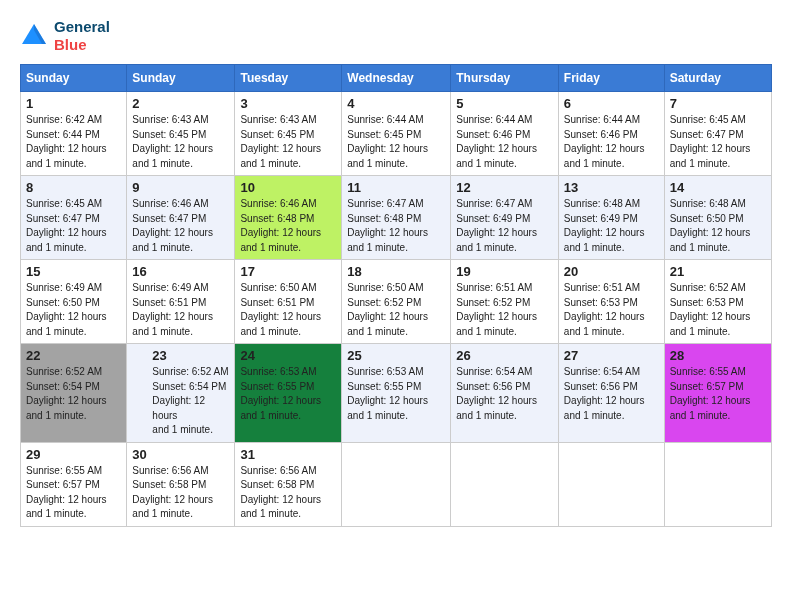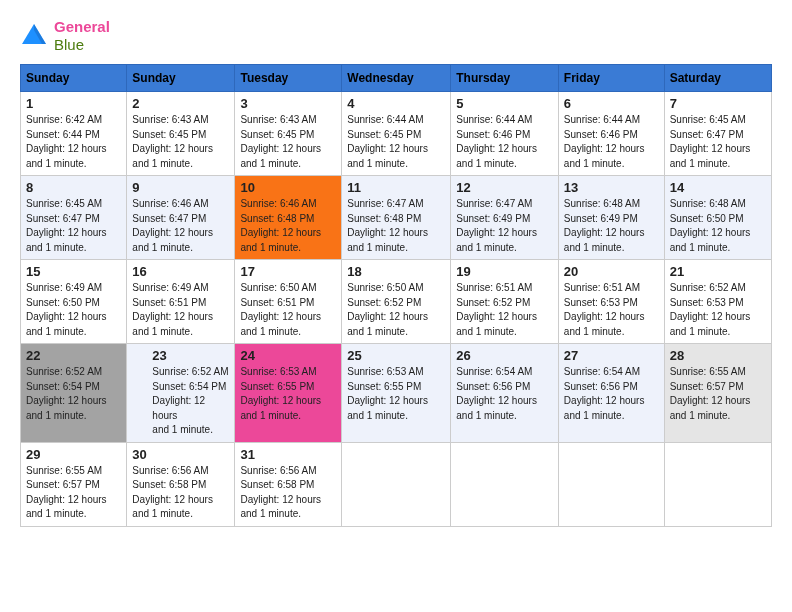--- a/index.html
+++ b/index.html
@@ -40,21 +40,21 @@
       color: #444;
       margin-top: 2px;
     }
     .calendar-table {
       width: 100%;
       border-collapse: collapse;
       font-size: 10.5px;
     }
     .calendar-table th {
       background: #3a7bd5;
-      color: #000000;
+      color: #ffffff;
       font-weight: bold;
       padding: 6px 5px;
       text-align: left;
       font-size: 12px;
       border: 1px solid #2e68bb;
     }
     .calendar-table td {
       vertical-align: top;
       border: 1px solid #ccc;
       padding: 4px 5px;
@@ -86,22 +86,22 @@
 
 <div class="page">
   <div class="header">
     <div class="logo">
   <div style="display:flex;align-items:center;gap:6px;">
     <svg width="28" height="28" viewBox="0 0 28 28">
       <polygon points="14,2 26,22 2,22" fill="#1e90ff"></polygon>
       <polygon points="14,2 26,22 22,22 14,8" fill="#1565c0" opacity="0.5"></polygon>
     </svg>
     <div style="display:flex;flex-direction:column;line-height:1.2;">
-      <span style="font-size:15px;font-weight:bold;color:#ec4899;">General</span>
-      <span style="font-size:15px;font-weight:normal;color:#4d7c0f;">Blue</span>
+      <span style="font-size:15px;font-weight:bold;color:#0c4a6e;">General</span>
+      <span style="font-size:15px;font-weight:bold;color:#ef4444;">Blue</span>
     </div>
   </div>
 </div>
     <div class="title-block">
       <div class="month-title"></div>
       <div class="subtitle"></div>
     </div>
   </div>
 
   <table class="calendar-table">
@@ -185,21 +185,21 @@
         </div>
       </td>
           <td style="background: rgb(238, 242, 251);">
         <span class="day-num">9</span>
         <div class="day-info">
           <span>Sunrise: 6:46 AM</span><br>
           <span>Sunset: 6:47 PM</span><br>
           <span>Daylight: 12 hours<br>and 1 minute.</span>
         </div>
       </td>
-          <td style="background: #f97316;">
+          <td style="background: #bef264;">
         <span class="day-num">10</span>
         <div class="day-info">
           <span>Sunrise: 6:46 AM</span><br>
           <span>Sunset: 6:48 PM</span><br>
           <span>Daylight: 12 hours<br>and 1 minute.</span>
         </div>
       </td>
           <td style="background: rgb(238, 242, 251);">
         <span class="day-num">11</span>
         <div class="day-info">
@@ -301,21 +301,21 @@
         </div>
       </td>
           <td style="background: rgb(238, 242, 251); padding-left: 25px;">
         <span class="day-num">23</span>
         <div class="day-info">
           <span>Sunrise: 6:52 AM</span><br>
           <span>Sunset: 6:54 PM</span><br>
           <span>Daylight: 12 hours<br>and 1 minute.</span>
         </div>
       </td>
-          <td style="background: #ec4899;">
+          <td style="background: #15803d;">
         <span class="day-num">24</span>
         <div class="day-info">
           <span>Sunrise: 6:53 AM</span><br>
           <span>Sunset: 6:55 PM</span><br>
           <span>Daylight: 12 hours<br>and 1 minute.</span>
         </div>
       </td>
           <td style="background: rgb(238, 242, 251);">
         <span class="day-num">25</span>
         <div class="day-info">
@@ -333,21 +333,21 @@
         </div>
       </td>
           <td style="background: rgb(238, 242, 251);">
         <span class="day-num">27</span>
         <div class="day-info">
           <span>Sunrise: 6:54 AM</span><br>
           <span>Sunset: 6:56 PM</span><br>
           <span>Daylight: 12 hours<br>and 1 minute.</span>
         </div>
       </td>
-          <td style="background: #e5e5e5;">
+          <td style="background: #d946ef;">
         <span class="day-num">28</span>
         <div class="day-info">
           <span>Sunrise: 6:55 AM</span><br>
           <span>Sunset: 6:57 PM</span><br>
           <span>Daylight: 12 hours<br>and 1 minute.</span>
         </div>
       </td>
         </tr>
         <tr>
           <td>

